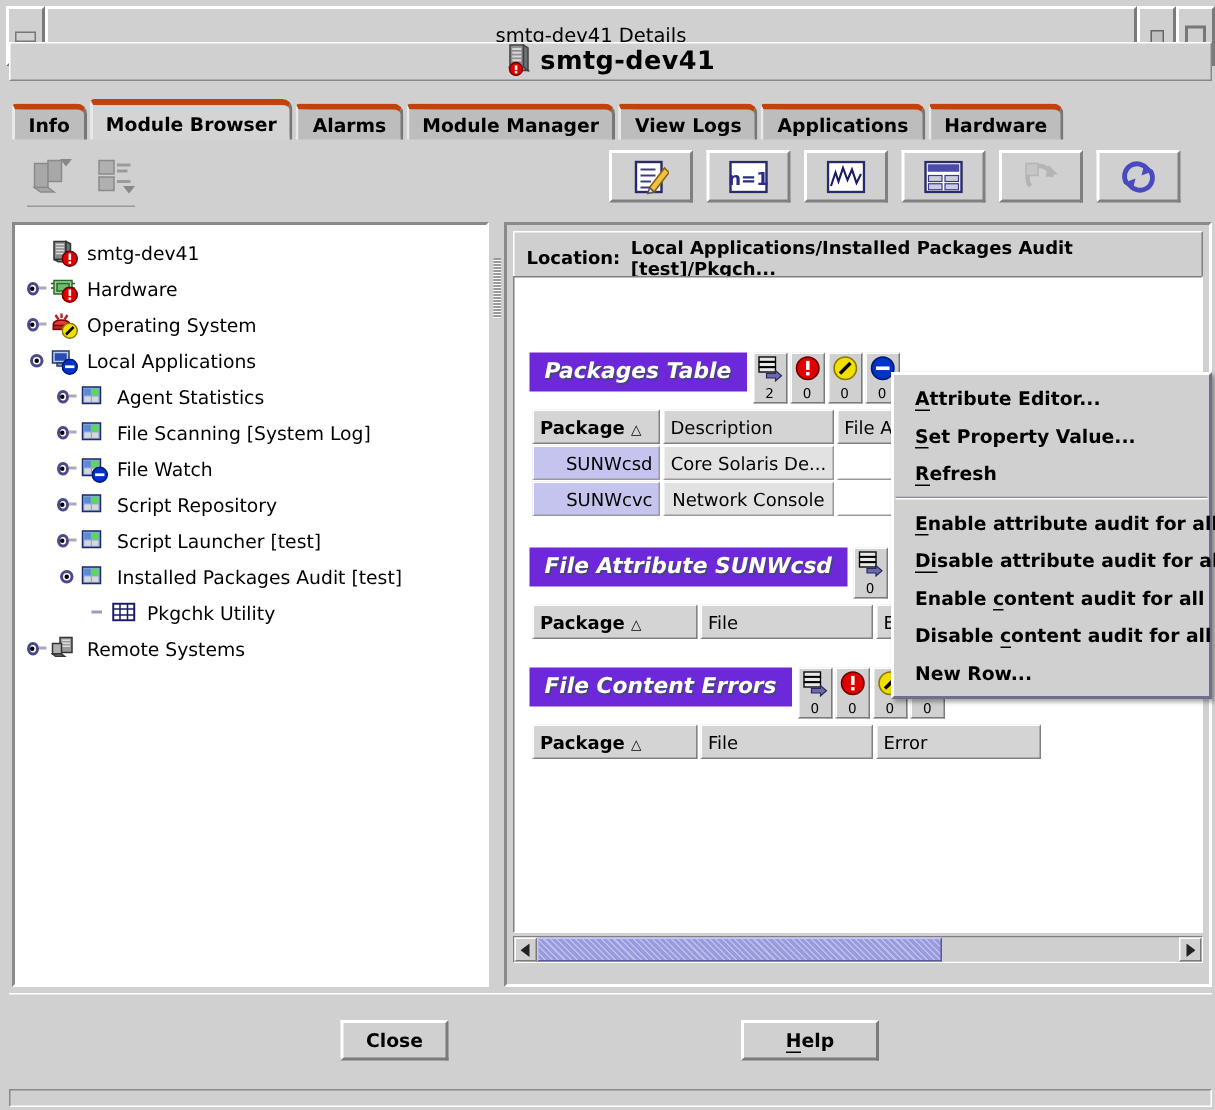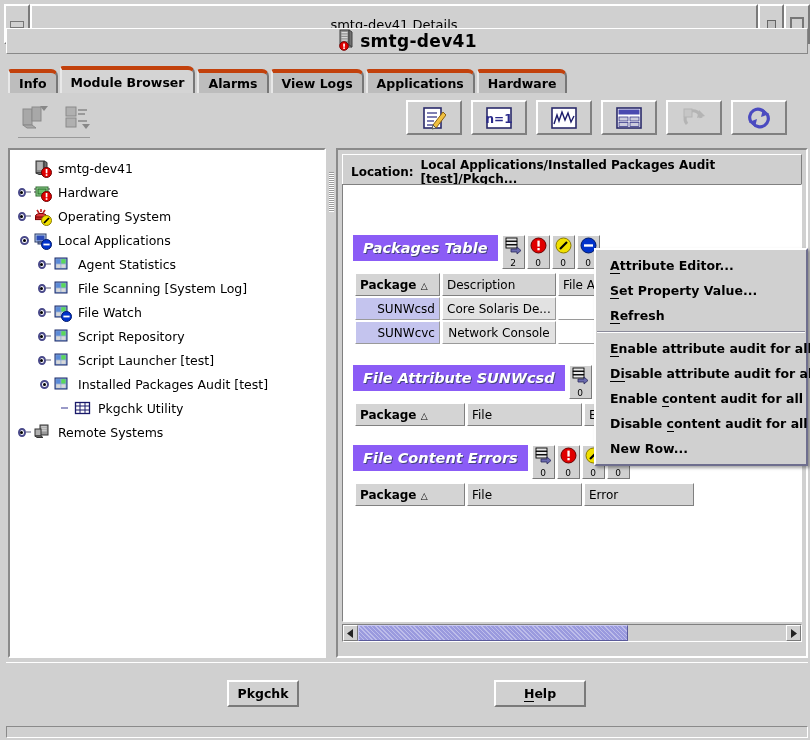--- a/index.html
+++ b/index.html
@@ -67,21 +67,21 @@
     border-top:1px solid #fff;border-left:1px solid #fff;border-right:1px solid #808080;border-bottom:1px solid #808080;
     box-sizing:border-box;display:flex;align-items:center;padding-left:8px;font-weight:bold;font-size:12px;gap:7px;}
 
   
   .canvas{position:absolute;left:4px;top:34px;width:460px;height:438px;background:#fff;
     border-top:1px solid #808080;border-left:1px solid #808080;border-right:1px solid #fff;border-bottom:1px solid #fff;
     box-sizing:border-box;overflow:hidden;}
 
   .sect{position:absolute;}
   .sect-head{display:flex;align-items:flex-start;gap:4px;}
-  .sect-title{background:#8b5cf6;color:#fff;font-style:italic;font-weight:bold;font-size:14.5px;
+  .sect-title{background:#6d28d9;color:#fff;font-style:italic;font-weight:bold;font-size:14.5px;
     padding:5px 10px;white-space:nowrap;text-shadow:1px 1px 0 #44447e;}
   .badges{display:flex;gap:2px;}
   .badge{width:23px;height:34px;background:#d0d0d0;display:flex;flex-direction:column;align-items:center;justify-content:space-between;
     border-top:1px solid #fff;border-left:1px solid #fff;border-right:1px solid #7a7a7a;border-bottom:1px solid #7a7a7a;box-sizing:border-box;padding:1px 0 0;}
   .badge .cnt{font-size:9px;line-height:9px;}
 
   table.grid{border-collapse:separate;border-spacing:2px 1px;font-size:12px;table-layout:fixed;}
   table.grid th{background:#d4d4d4;font-weight:bold;text-align:left;padding:2px 4px;height:17px;
     border-top:1px solid #fff;border-left:1px solid #fff;border-right:1px solid #808080;border-bottom:1px solid #808080;
     font-size:12px;white-space:nowrap;overflow:hidden;}
@@ -156,20 +156,21 @@
         <rect x="6.2" y="18.4" width="1.7" height="1.5" fill="#fff"></rect>
       </svg>
     </span>
     <span class="banner-title">smtg-dev41</span>
   </div>
 
   <div class="tabrow">
     <div class="tab">Info</div>
     <div class="tab sel">Module Browser</div>
     <div class="tab">Alarms</div>
+    <div class="tab">Module Manager</div>
     <div class="tab">View Logs</div>
     <div class="tab">Applications</div>
     <div class="tab">Hardware</div>
   </div>
   <div class="tabline"></div>
 
   <div class="toolbar">
     <div class="tool-left">
       <div class="tbtn flat" style="width:34px;height:38px">
         <svg width="28" height="30" viewBox="0 0 28 30">
@@ -695,19 +696,19 @@
       <div class="mi"><u>R</u>efresh</div>
       <div class="msep"></div>
       <div class="mi"><u>E</u>nable attribute audit for all</div>
       <div class="mi"><u>Di</u>sable attribute audit for all</div>
       <div class="mi">Enable <u>c</u>ontent audit for all</div>
       <div class="mi">Disable <u>c</u>ontent audit for all</div>
       <div class="mi">New Row...</div>
     </div>
 
   <div class="btnbar">
-    <div class="bbtn" style="left:221px;width:72px">Pkgchk</div>
+    <div class="bbtn" style="left:221px;width:72px">Close</div>
     <div class="bbtn" style="left:488px;width:92px">
       <span id="helplbl"><u>H</u>elp</span>
     </div>
   </div>
   <div class="statusline"></div>
 </div>
 
 </body></html>

